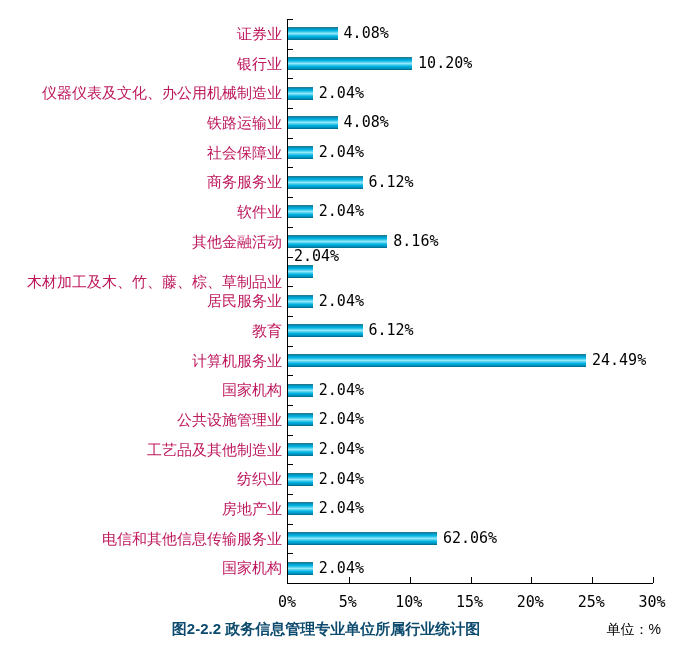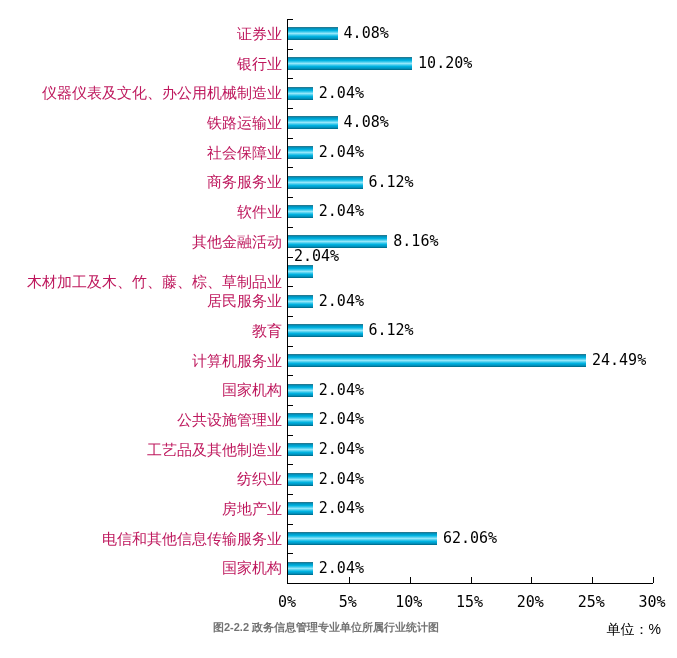--- a/index.html
+++ b/index.html
@@ -58,21 +58,21 @@
     top:593px;
     transform:translateX(-50%);
     font-family:"DejaVu Sans Mono","Liberation Mono",monospace;
     font-size:15px;color:#000;
     white-space:nowrap;
   }
   #caption{
     position:absolute;
     left:0;top:620px;width:652px;
     text-align:center;
-    font-size:11px;font-weight:bold;color:#737373;
+    font-size:15px;font-weight:bold;color:#0c4a6e;
     white-space:nowrap;
   }
   #unit-label{
     position:absolute;
     right:16px;top:621px;
     font-size:14px;color:#000;
     white-space:nowrap;
   }
 </style>
 </head>

